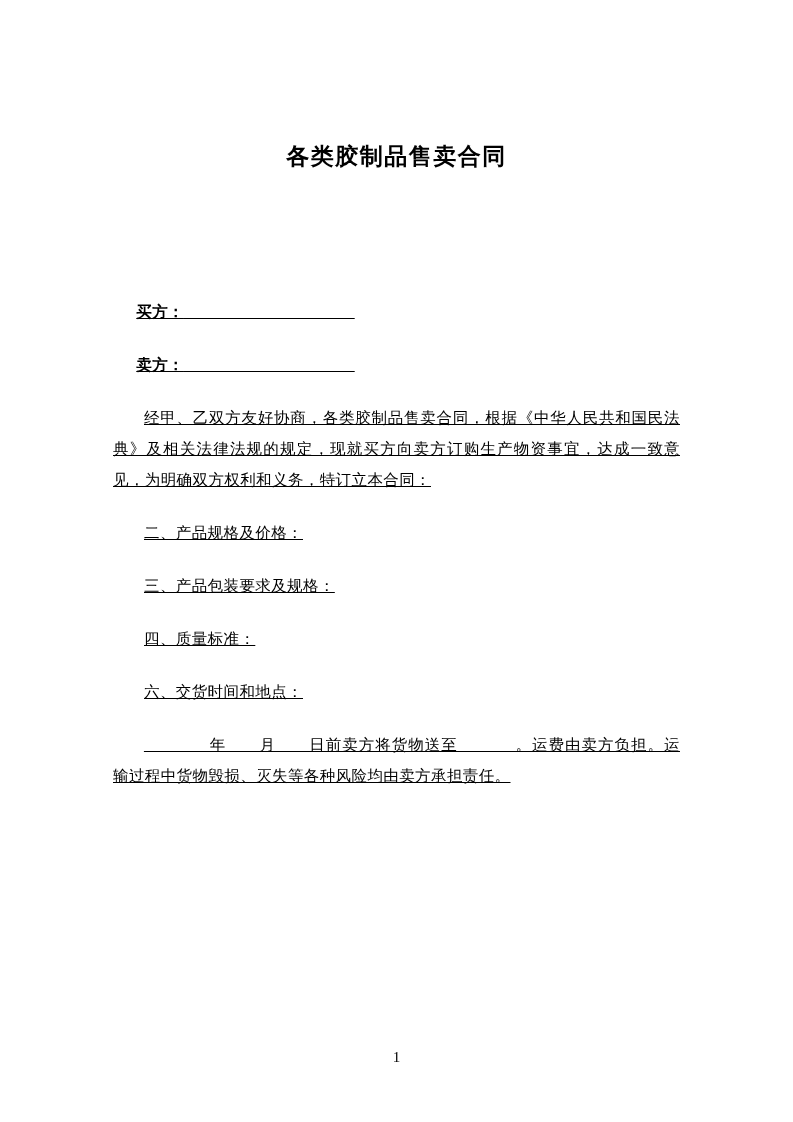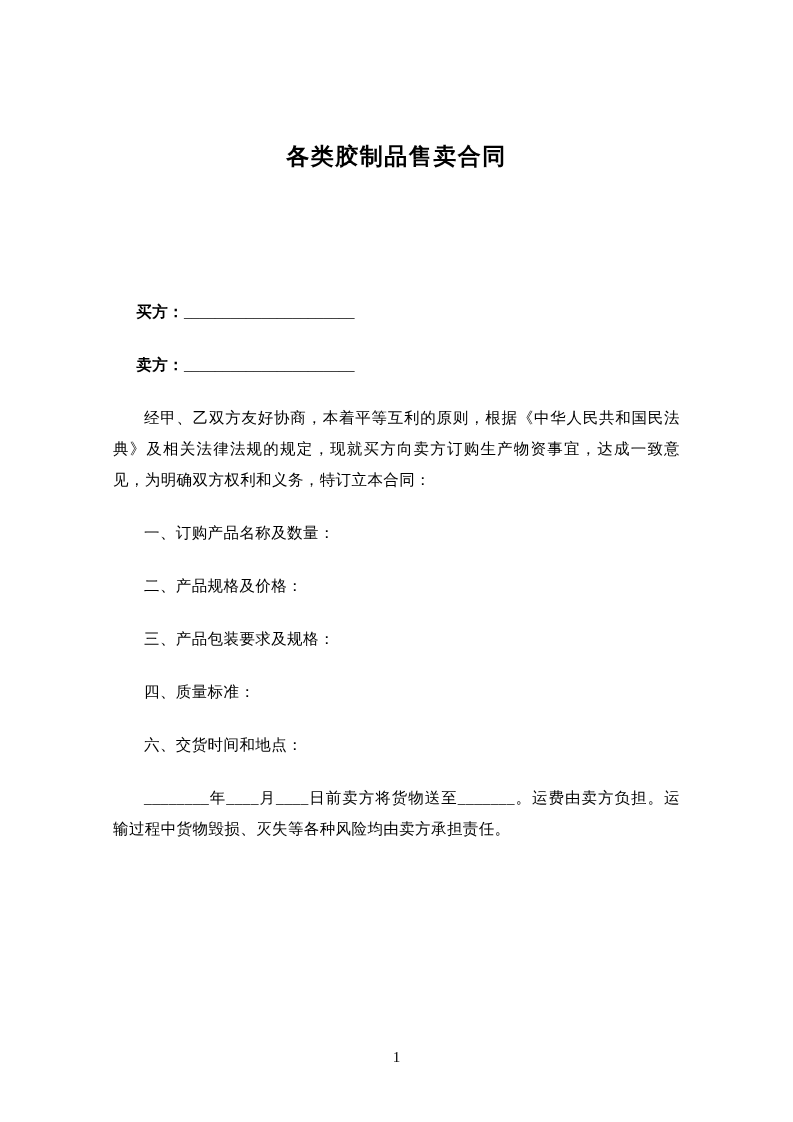--- a/index.html
+++ b/index.html
@@ -30,20 +30,21 @@
     margin: 0 0 125px 0;
   }
   .para {
     font-size: 15.5px;
     line-height: 31px;
     letter-spacing: 0.4px;
     text-align: justify;
     text-indent: 2em;
     margin: 0 0 22px 0;
     word-break: break-all;
+    text-decoration: underline;
   }
   .party {
     text-indent: 1.5em;
   }
   .party .label {
     font-weight: 700;
   }
   .party .blank {
     letter-spacing: 0;
   }
@@ -64,23 +65,22 @@
 
 <div class="page">
   <div class="content">
 
     <h1 class="doc-title">各类胶制品售卖合同</h1>
 
     <p class="para party"><span class="label">买方：</span><span class="blank">______________________</span></p>
 
     <p class="para party"><span class="label">卖方：</span><span class="blank">______________________</span></p>
 
-    <p class="para">经甲、乙双方友好协商，本着平等互利的原则，根据《中华人民共和国民法典》及相关法律法规的规定，现就买方向卖方订购生产物资事宜，达成一致意见，为明确双方权利和义务，特订立本合同：</p>
+    <p class="para">经甲、乙双方友好协商，各类胶制品售卖合同，根据《中华人民共和国民法典》及相关法律法规的规定，现就买方向卖方订购生产物资事宜，达成一致意见，为明确双方权利和义务，特订立本合同：</p>
 
-    <p class="para">一、订购产品名称及数量：</p>
 
     <p class="para">二、产品规格及价格：</p>
 
     <p class="para">三、产品包装要求及规格：</p>
 
     <p class="para">四、质量标准：</p>
 
 
 
 

